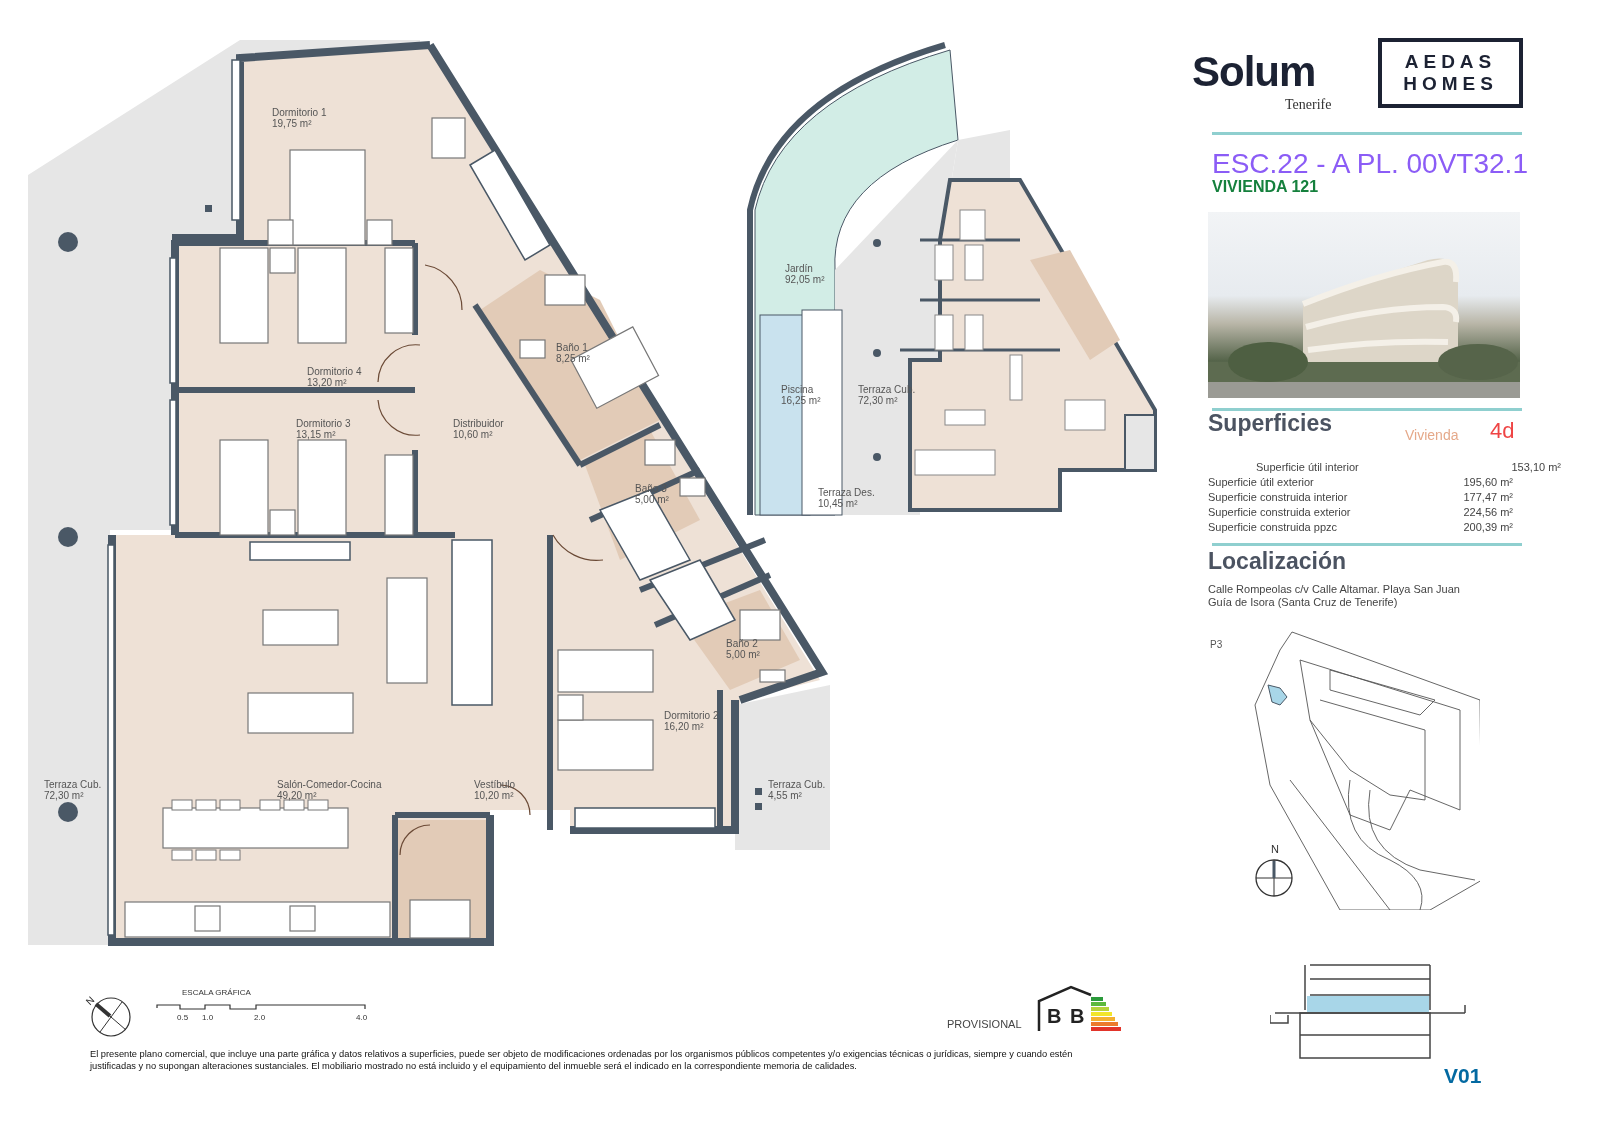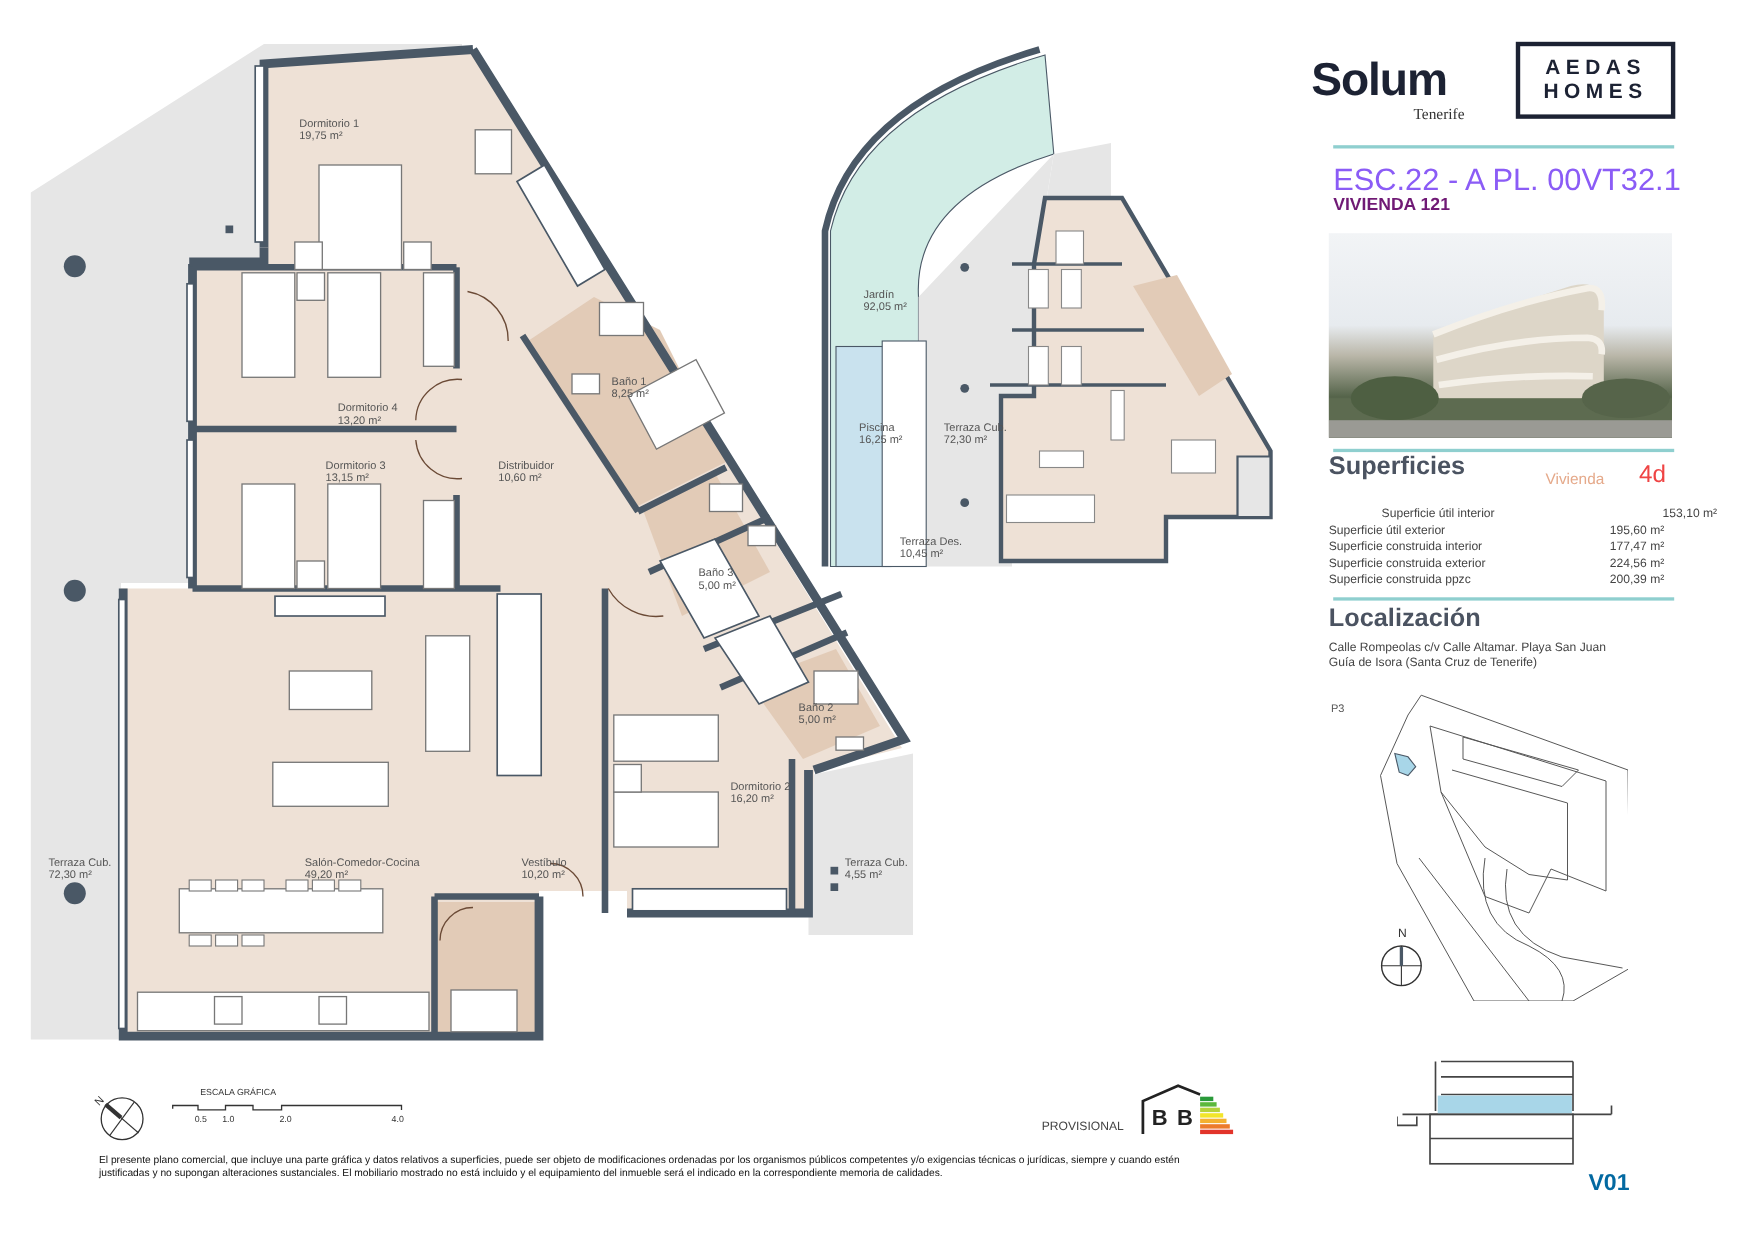--- a/index.html
+++ b/index.html
@@ -6,21 +6,21 @@
   body{width:1600px;height:1126px;position:relative;overflow:hidden;font-family:"Liberation Sans",sans-serif;color:#333;}
   .abs{position:absolute;}
   .room-label{position:absolute;font-size:10px;line-height:11px;color:#555;white-space:nowrap;}
   svg text{font-family:"Liberation Sans",sans-serif;}
   .brand-solum{position:absolute;left:1192px;top:48px;font-size:42px;font-weight:bold;color:#1c2233;letter-spacing:-1px;}
   .brand-sub{position:absolute;left:1285px;top:97px;font-family:"Liberation Serif",serif;font-size:14px;color:#333;}
   .aedas-box{position:absolute;left:1378px;top:38px;width:145px;height:70px;border:4px solid #1c2233;box-sizing:border-box;display:flex;flex-direction:column;justify-content:center;align-items:center;}
   .aedas-box span{font-size:19px;letter-spacing:5px;font-weight:bold;color:#1c2233;line-height:22px;}
   .teal-rule{position:absolute;left:1212px;width:310px;height:3px;background:#8fcfcf;}
   .unit-code{position:absolute;left:1212px;top:148px;font-size:28px;font-weight:normal;color:#8b5cf6;}
-  .unit-name{position:absolute;left:1212px;top:178px;font-size:16px;font-weight:bold;color:#701a75;}
+  .unit-name{position:absolute;left:1212px;top:178px;font-size:16px;font-weight:bold;color:#15803d;}
   .photo{position:absolute;left:1208px;top:212px;width:312px;height:186px;overflow:hidden;background:linear-gradient(180deg,#f2f4f6 0%,#e7ebef 45%,#b9b6a8 60%,#55644a 80%,#8a8a84 100%);}
   .sec-title{position:absolute;left:1208px;font-size:23px;font-weight:bold;color:#4b5361;}
   .viv-label{position:absolute;left:1405px;top:427px;font-size:14px;color:#e5a98a;}
   .viv-type{position:absolute;left:1490px;top:418px;font-size:22px;color:#ef4444;}
   .surf-row{position:absolute;left:1208px;width:305px;font-size:11px;color:#444;display:flex;justify-content:space-between;}
   .addr{position:absolute;left:1208px;font-size:11px;color:#444;line-height:13px;}
   .disclaimer{position:absolute;left:90px;top:1048px;width:1030px;font-size:9.3px;line-height:12px;color:#111;}
   .v01{position:absolute;left:1444px;top:1064px;font-size:21px;font-weight:bold;color:#0369a1;}
   .provisional{position:absolute;left:947px;top:1018px;font-size:11px;color:#444;}
   .scale-title{position:absolute;left:182px;top:988px;font-size:8px;color:#333;}
@@ -146,21 +146,21 @@
     <rect x="755" y="803" width="7" height="7"></rect>
   </g>
 </svg>
 </div>
 
 <div class="room-label" style="left:272px;top:107px;"><span>Dormitorio 1</span><br><span>19,75 m²</span></div>
 <div class="room-label" style="left:272px;top:366px;margin-left:35px;"><span>Dormitorio 4</span><br><span>13,20 m²</span></div>
 <div class="room-label" style="left:272px;top:418px;margin-left:24px;"><span>Dormitorio 3</span><br><span>13,15 m²</span></div>
 <div class="room-label" style="left:453px;top:418px;"><span>Distribuidor</span><br><span>10,60 m²</span></div>
 <div class="room-label" style="left:556px;top:342px;"><span>Baño 1</span><br><span>8,25 m²</span></div>
-<div class="room-label" style="left:635px;top:516px;"><span>Baño 3</span><br><span>5,00 m²</span></div>
+<div class="room-label" style="left:635px;top:483px;"><span>Baño 3</span><br><span>5,00 m²</span></div>
 <div class="room-label" style="left:726px;top:638px;"><span>Baño 2</span><br><span>5,00 m²</span></div>
 <div class="room-label" style="left:664px;top:710px;"><span>Dormitorio 2</span><br><span>16,20 m²</span></div>
 <div class="room-label" style="left:277px;top:779px;"><span>Salón-Comedor-Cocina</span><br><span>49,20 m²</span></div>
 <div class="room-label" style="left:474px;top:779px;"><span>Vestíbulo</span><br><span>10,20 m²</span></div>
 <div class="room-label" style="left:44px;top:779px;"><span>Terraza Cub.</span><br><span>72,30 m²</span></div>
 <div class="room-label" style="left:768px;top:779px;"><span>Terraza Cub.</span><br><span>4,55 m²</span></div>
 
 <div class="abs" style="left:740px;top:40px;width:460px;height:480px;">
 <svg width="460" height="480" viewBox="0 0 460 480">
   <path d="M15,475 L15,170 Q40,60 210,10 L218,100 Q90,140 95,230 L95,475 Z" fill="#d2ede6" stroke="#4a5866" stroke-width="1"></path>

